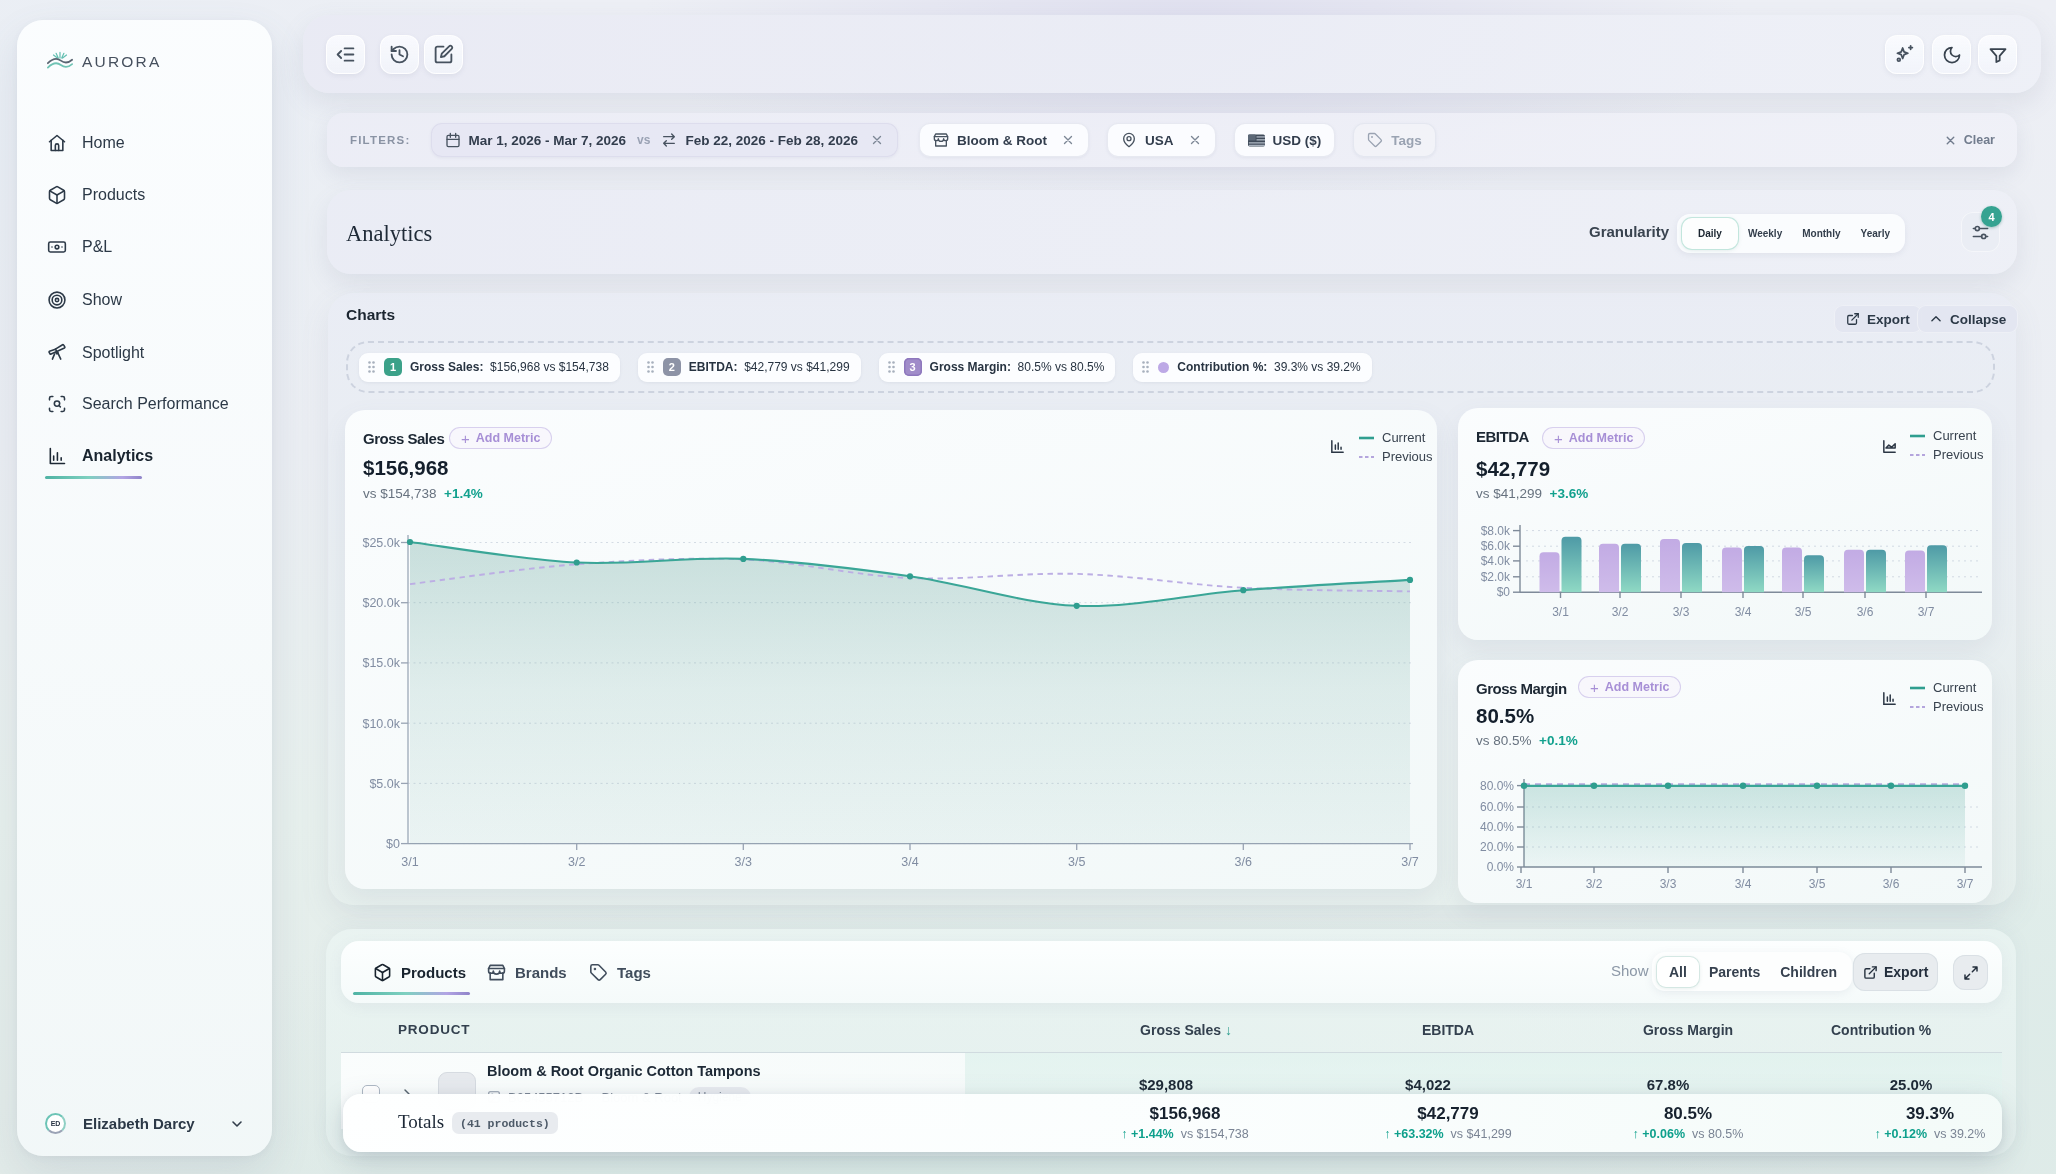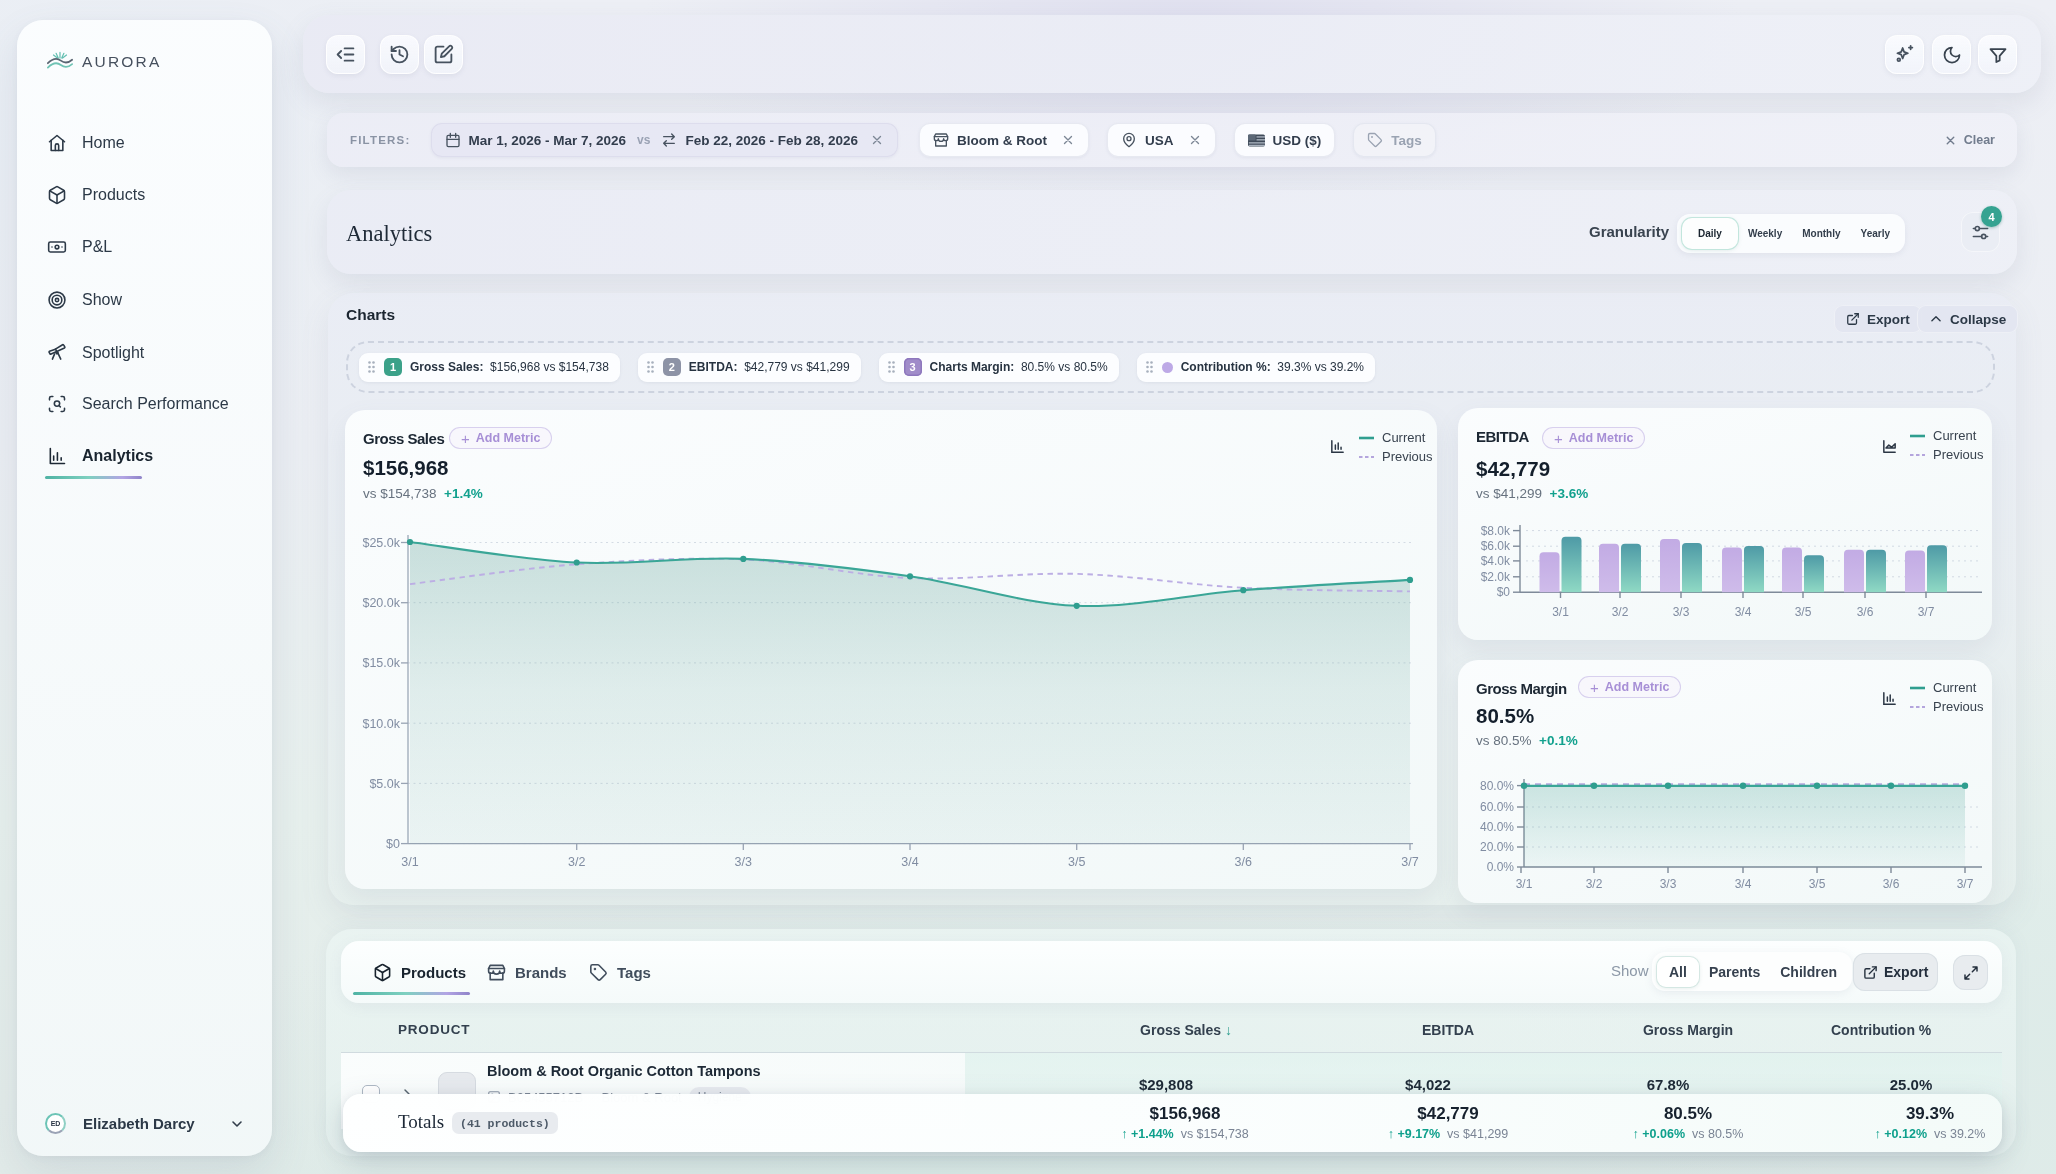--- a/index.html
+++ b/index.html
@@ -421,21 +421,21 @@
     <div class="mchip">
       <svg width="9" height="14" viewBox="0 0 9 14" fill="#a7b0bd">
           <circle cx="2.5" cy="2.5" r="1.3"></circle>
           <circle cx="6.5" cy="2.5" r="1.3"></circle>
           <circle cx="2.5" cy="7" r="1.3"></circle>
           <circle cx="6.5" cy="7" r="1.3"></circle>
           <circle cx="2.5" cy="11.5" r="1.3"></circle>
           <circle cx="6.5" cy="11.5" r="1.3"></circle>
         </svg>
       <span class="nbadge" style="background:#a08cc9;box-shadow:inset 0 0 0 1.5px #8d77bd;">3</span>
-      <span><b>Charts Margin:</b>&nbsp; 80.5% vs 80.5%</span>
+      <span><b>Gross Margin:</b>&nbsp; 80.5% vs 80.5%</span>
     </div>
     <div class="mchip">
       <svg width="9" height="14" viewBox="0 0 9 14" fill="#a7b0bd">
           <circle cx="2.5" cy="2.5" r="1.3"></circle>
           <circle cx="6.5" cy="2.5" r="1.3"></circle>
           <circle cx="2.5" cy="7" r="1.3"></circle>
           <circle cx="6.5" cy="7" r="1.3"></circle>
           <circle cx="2.5" cy="11.5" r="1.3"></circle>
           <circle cx="6.5" cy="11.5" r="1.3"></circle>
         </svg>
@@ -785,18 +785,18 @@
     <div class="pv" style="left:1490px;">25.0%</div>
   </div>
 </div>
 
 <div class="totals abs" id="totalsbar">
   <div class="t-title">Totals</div>
   <div class="t-count">(41 products)</div>
   <div class="tv" style="left:742px;">$156,968</div>
   <div class="ts" style="left:742px;"><b>↑ +1.44%</b>&nbsp; vs $154,738</div>
   <div class="tv" style="left:1005px;">$42,779</div>
-  <div class="ts" style="left:1005px;"><b>↑ +9.17%</b>&nbsp; vs $41,299</div>
+  <div class="ts" style="left:1005px;"><b>↑ +63.32%</b>&nbsp; vs $41,299</div>
   <div class="tv" style="left:1245px;">80.5%</div>
   <div class="ts" style="left:1245px;"><b>↑ +0.06%</b>&nbsp; vs 80.5%</div>
   <div class="tv" style="left:1487px;">39.3%</div>
   <div class="ts" style="left:1487px;"><b>↑ +0.12%</b>&nbsp; vs 39.2%</div>
 </div>
 
 </body></html>

